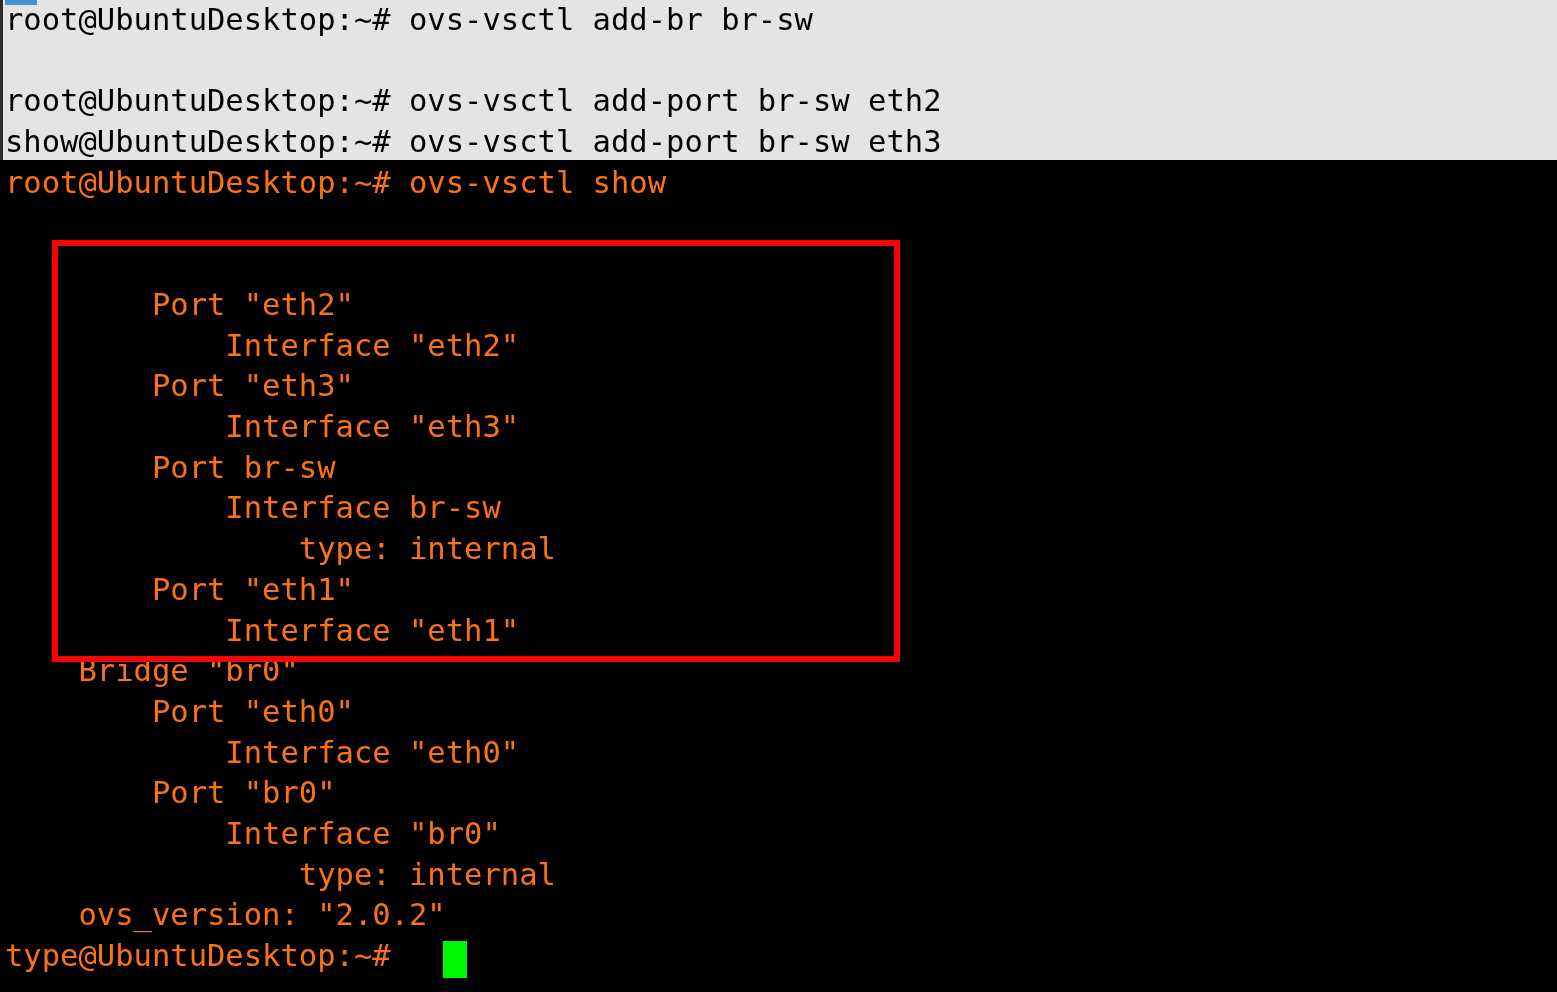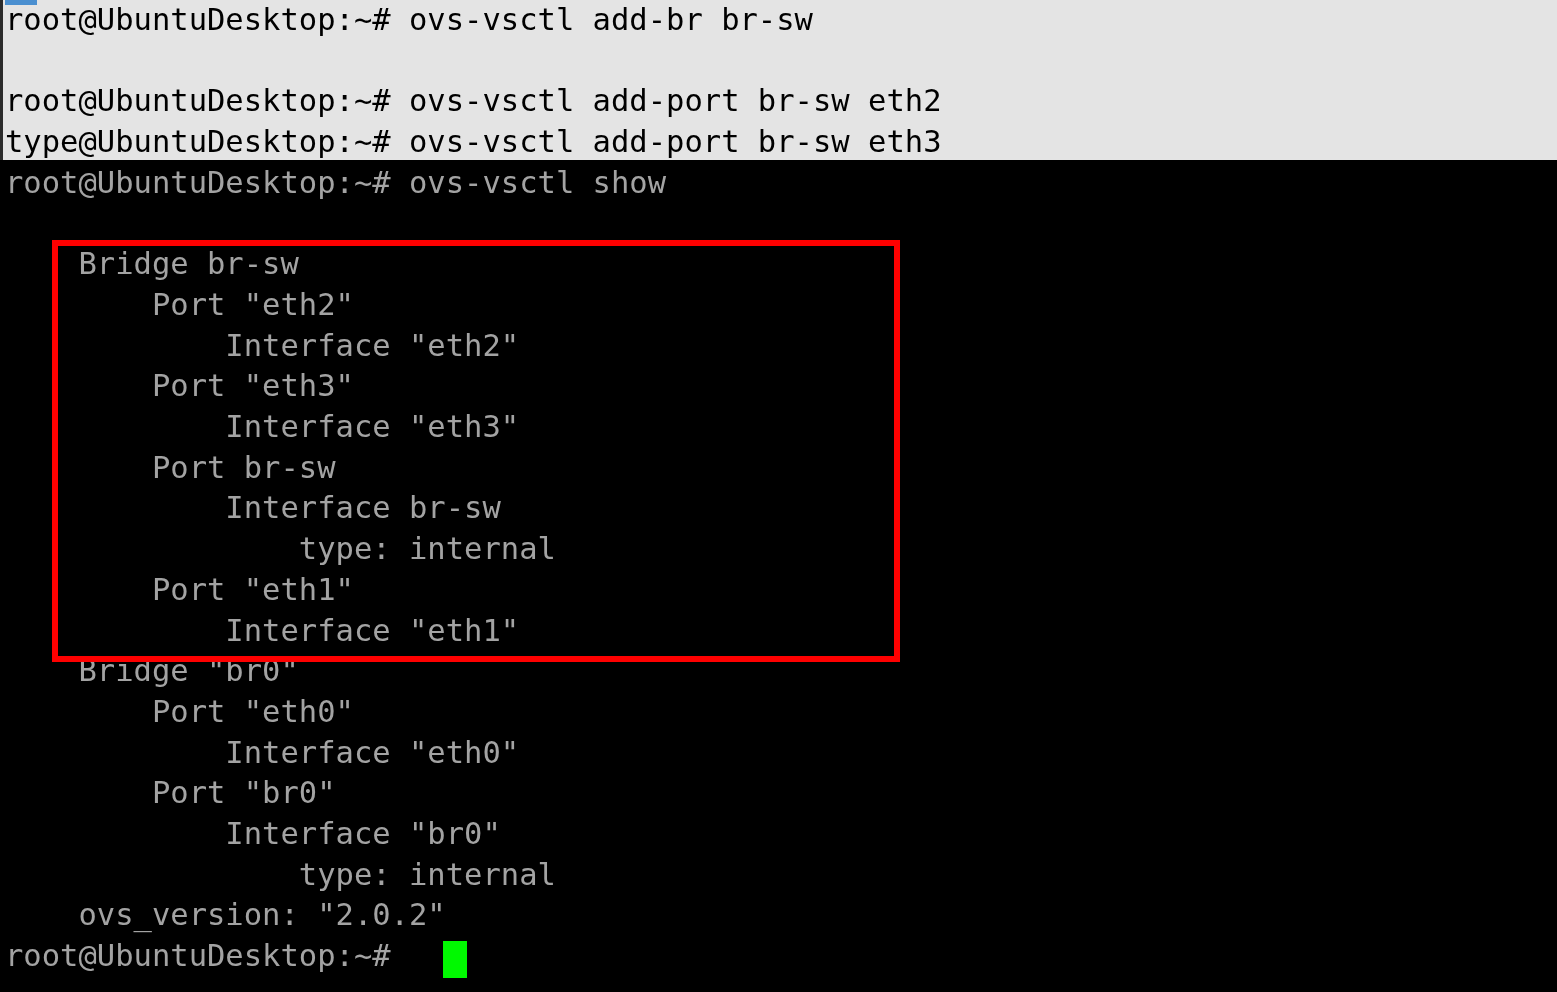--- a/index.html
+++ b/index.html
@@ -26,21 +26,21 @@
     z-index: 2;
   }
   .line {
     position: absolute;
     left: 5px;
     height: 40.7px;
     line-height: 40.7px;
     font-size: 30.5px;
     letter-spacing: 0px;
     white-space: pre;
-    color: #a3a3a3;
+    color: #f97316;
     font-family: "DejaVu Sans Mono", "Liberation Mono", monospace;
   }
   .line.sel {
     color: #000000;
   }
 
   
   .selection-band {
     position: absolute;
     left: 0;
@@ -98,39 +98,38 @@
 
 <div id="screen">
 
   <div class="selection-band"></div>
   <div class="selection-edge-left"></div>
   <div class="selection-caret"></div>
 
   <div class="term" id="term-body">
       <div class="line sel" style="top: 0px;">root@UbuntuDesktop:~# ovs-vsctl add-br br-sw</div>
       <div class="line sel" style="top: 81px;">root@UbuntuDesktop:~# ovs-vsctl add-port br-sw eth2</div>
-      <div class="line sel" style="top: 122.1px;">type@UbuntuDesktop:~# ovs-vsctl add-port br-sw eth3</div>
+      <div class="line sel" style="top: 122.1px;">show@UbuntuDesktop:~# ovs-vsctl add-port br-sw eth3</div>
       <div class="line" style="top: 162.8px;">root@UbuntuDesktop:~# ovs-vsctl show</div>
-      <div class="line" style="top: 244.2px;">    Bridge br-sw</div>
       <div class="line" style="top: 284.9px;">        Port "eth2"</div>
       <div class="line" style="top: 325.6px;">            Interface "eth2"</div>
       <div class="line" style="top: 366.3px;">        Port "eth3"</div>
       <div class="line" style="top: 407px;">            Interface "eth3"</div>
       <div class="line" style="top: 447.7px;">        Port br-sw</div>
       <div class="line" style="top: 488.4px;">            Interface br-sw</div>
       <div class="line" style="top: 529.1px;">                type: internal</div>
       <div class="line" style="top: 569.8px;">        Port "eth1"</div>
       <div class="line" style="top: 610.5px;">            Interface "eth1"</div>
       <div class="line" style="top: 651.2px;">    Bridge "br0"</div>
       <div class="line" style="top: 691.9px;">        Port "eth0"</div>
       <div class="line" style="top: 732.6px;">            Interface "eth0"</div>
       <div class="line" style="top: 773.3px;">        Port "br0"</div>
       <div class="line" style="top: 814px;">            Interface "br0"</div>
       <div class="line" style="top: 854.7px;">                type: internal</div>
       <div class="line" style="top: 895.4px;">    ovs_version: "2.0.2"</div>
-      <div class="line" style="top: 936.1px;">root@UbuntuDesktop:~# </div>
+      <div class="line" style="top: 936.1px;">type@UbuntuDesktop:~# </div>
     </div>
 
   <div class="annotation-box"></div>
 
   <div class="cursor-block"></div>
 
 </div>
 
 </body></html>

